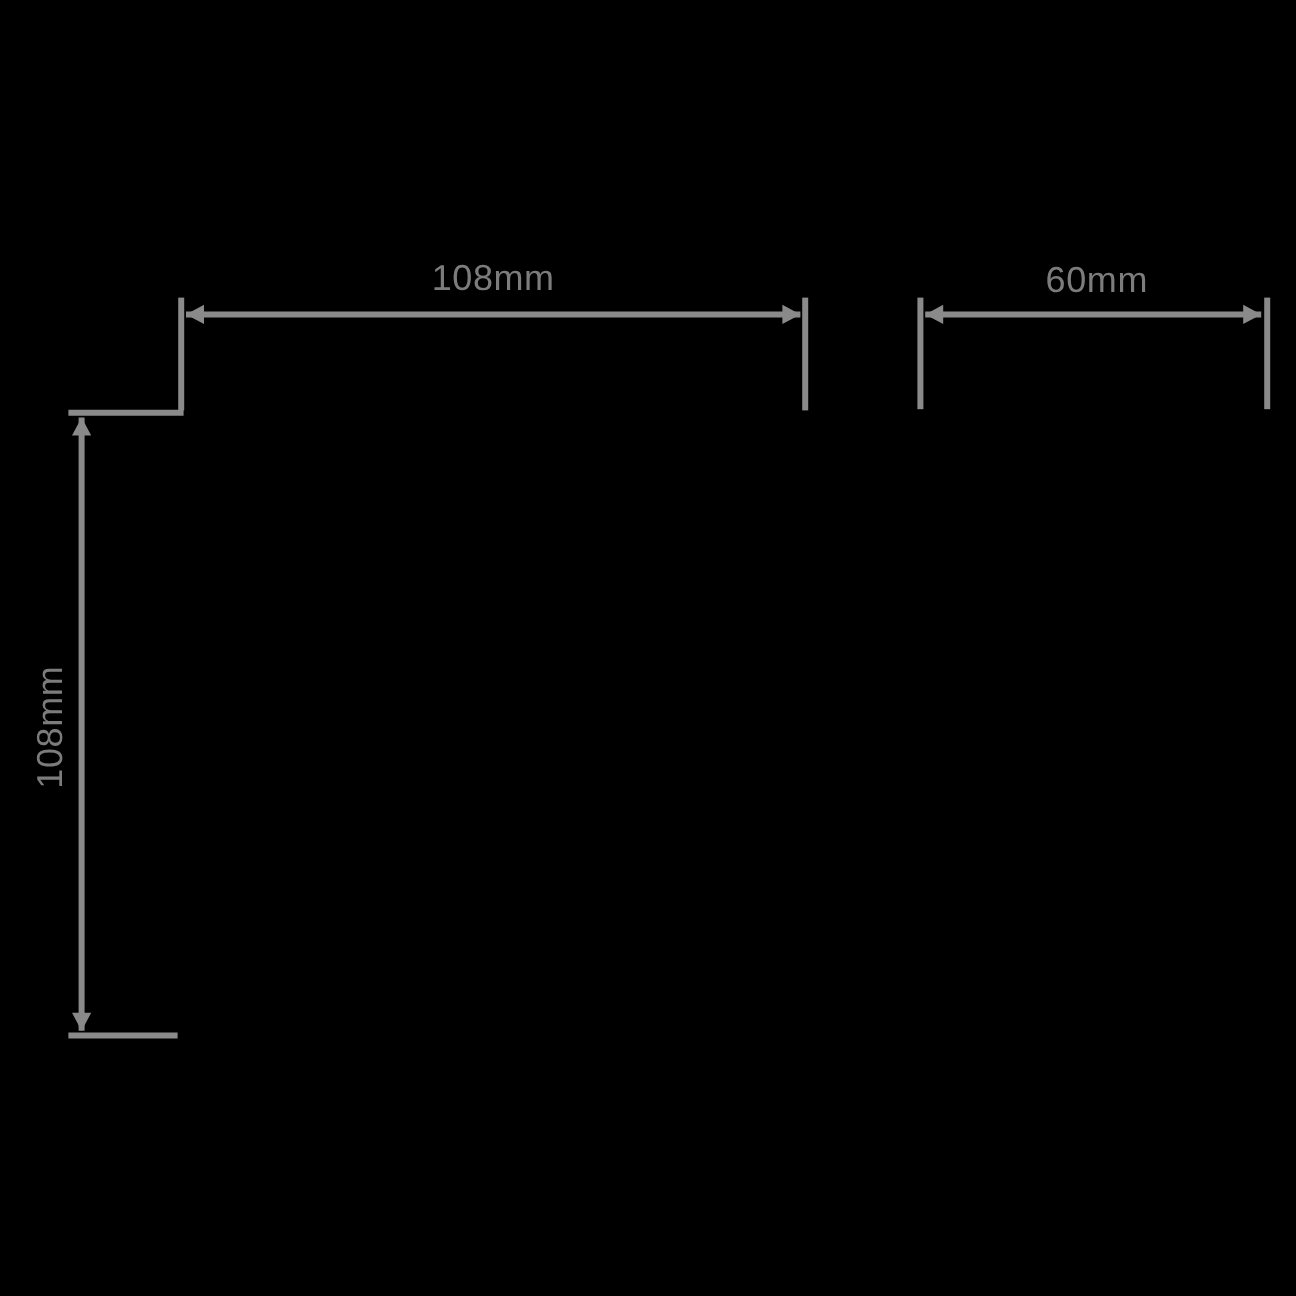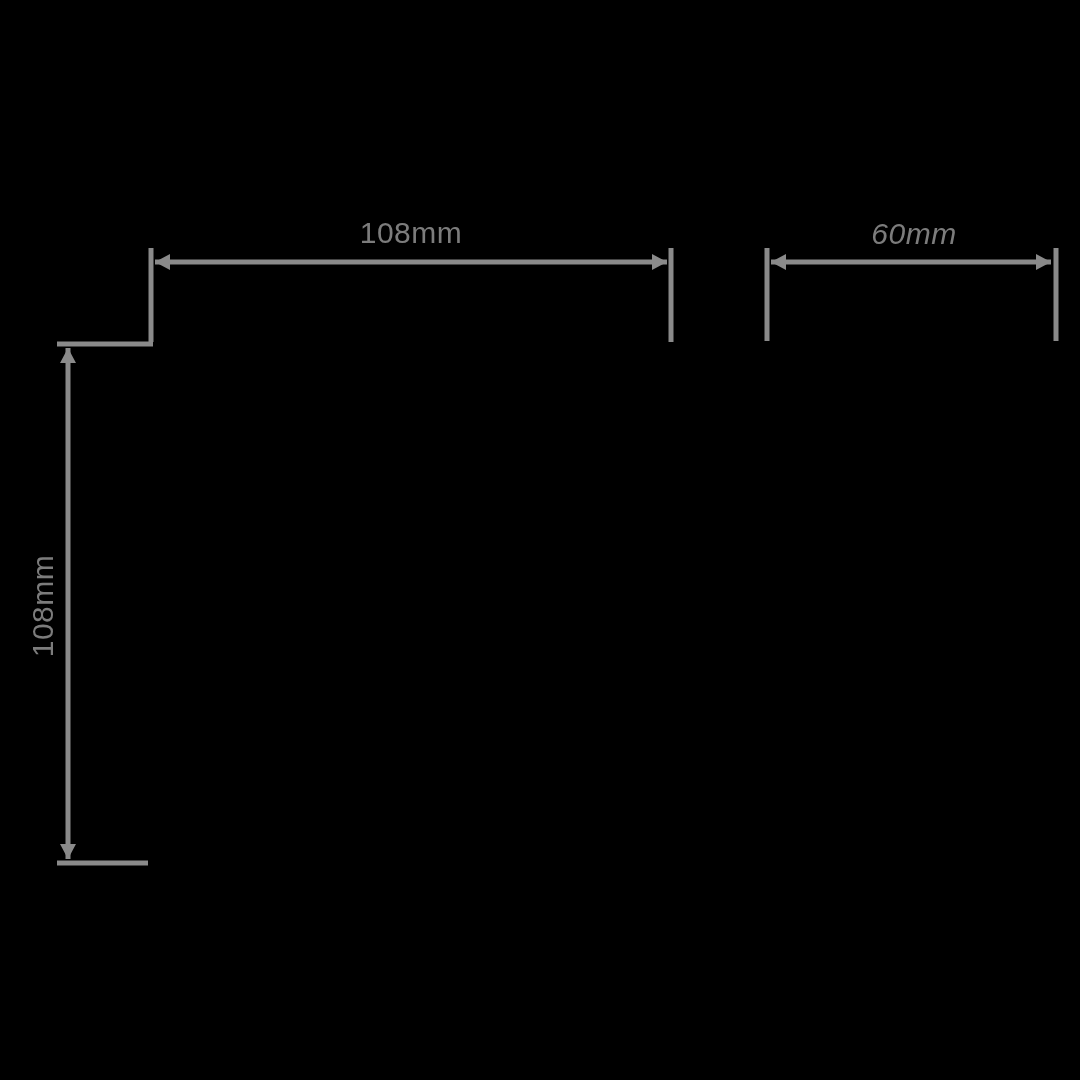--- a/index.html
+++ b/index.html
@@ -61,16 +61,16 @@
         <line x1="57" y1="344" x2="153" y2="344" stroke="#8a8a8a" stroke-width="5"></line>
         <line x1="57" y1="863" x2="148" y2="863" stroke="#8a8a8a" stroke-width="5"></line>
         <line x1="68" y1="348" x2="68" y2="859" stroke="#8a8a8a" stroke-width="5"></line>
         <polygon points="68,348 60,363 76,363" fill="#8a8a8a"></polygon>
         <polygon points="68,859 60,844 76,844" fill="#8a8a8a"></polygon>
       </g>
     </svg>
 
   <div class="dim-label" style="left: 411px; top: 233px; color: rgb(124, 124, 124);">108mm</div>
 
-  <div class="dim-label" style="left: 914px; top: 234px; color: rgb(124, 124, 124); font-style: italic;">60mm</div>
+  <div class="dim-label" style="left: 914px; top: 234px; color: rgb(124, 124, 124);">60mm</div>
 
   <div class="dim-label rotated" style="left: 43px; top: 606px; color: rgb(124, 124, 124);">108mm</div>
 </div>
 
 </body></html>

